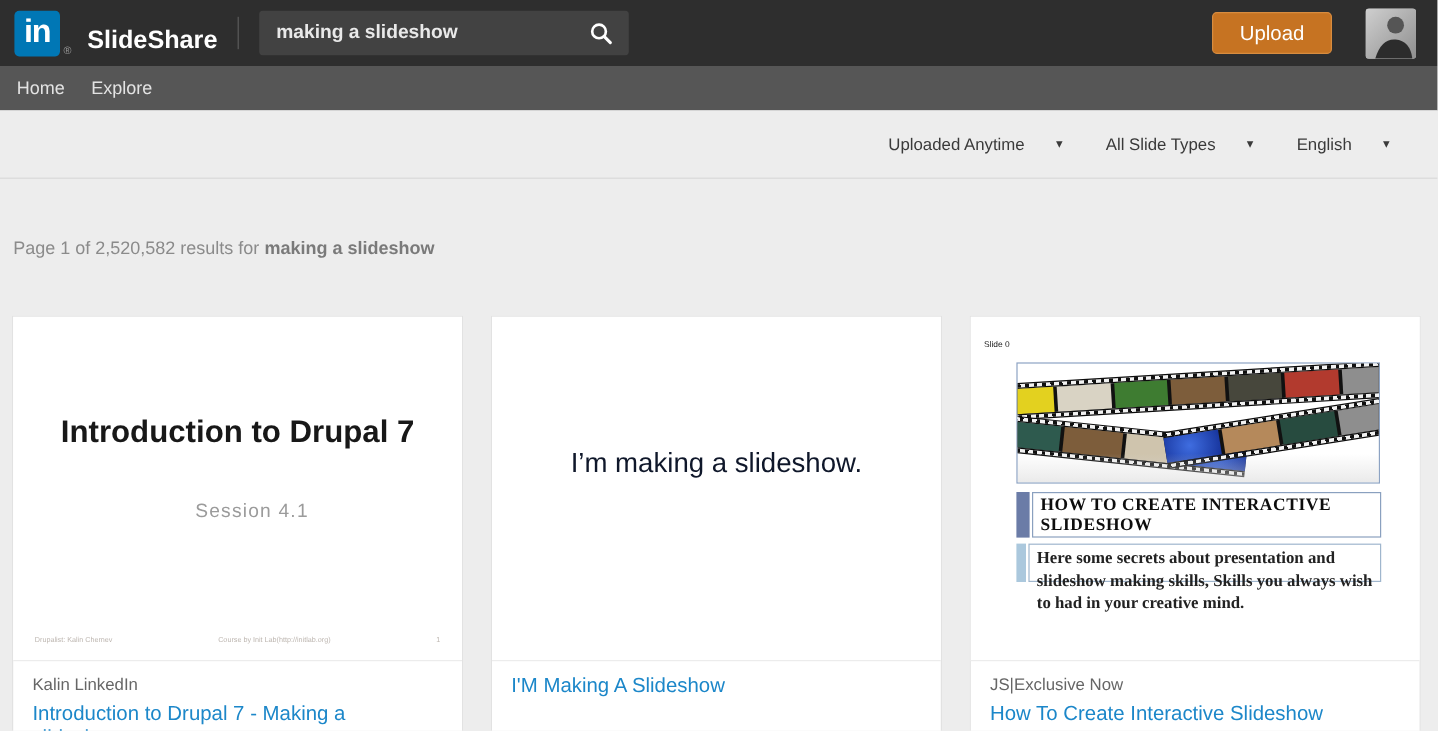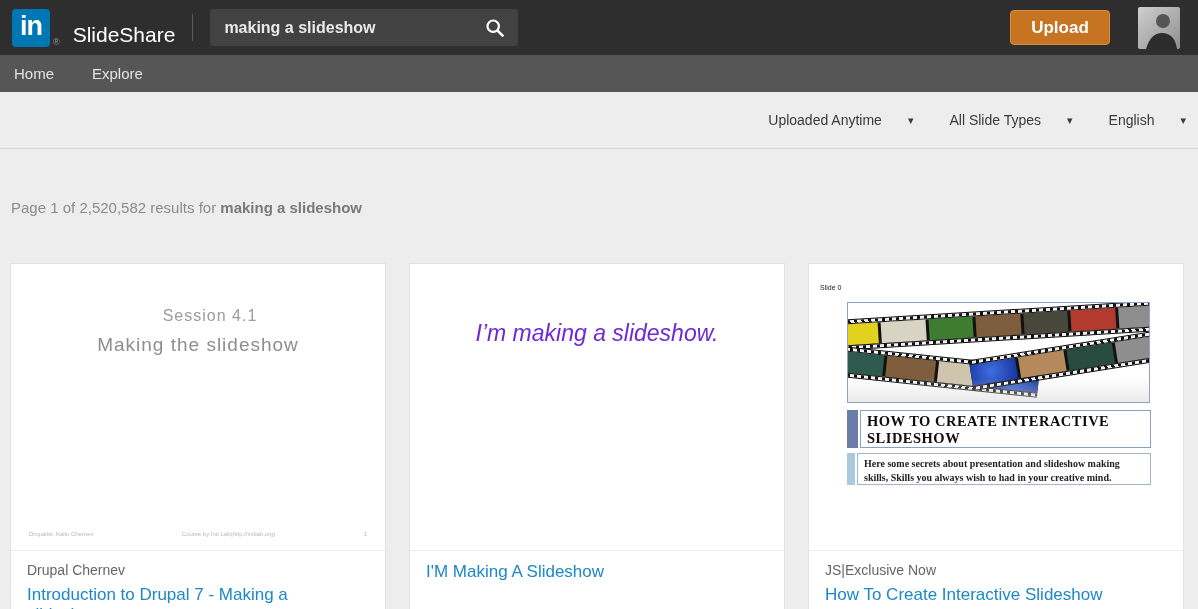--- a/index.html
+++ b/index.html
@@ -1,48 +1,48 @@
 <!DOCTYPE html>
 <html><head>
 <meta charset="utf-8">
 <style>
   * { margin:0; padding:0; box-sizing:border-box; }
   html,body { width:1198px; height:609px; overflow:hidden; background:#ededed;
               font-family:"Liberation Sans", sans-serif; }
 
   
   .topbar { height:55px; background:#2e2e2e; display:flex; align-items:center; padding:0 18px 0 12px; }
-  .brand { display:flex; align-items:flex-end; cursor:pointer; }
+  .brand { display:flex; align-items:center; cursor:pointer; }
   .li-logo { width:38px; height:38px; background:#0077b5; border-radius:4px; color:#fff;
              font-weight:bold; font-size:27px; line-height:34px; text-align:center; letter-spacing:-1px; }
   .reg { color:#9a9a9a; font-size:9px; margin:28px 0 0 3px; }
-  .brand-name { color:#ffffff; font-size:21px; margin:13px 0 0 13px; font-weight:400; }
+  .brand-name { color:#ffffff; font-size:21px; margin:13px 0 0 13px; font-weight:700; }
   .vdiv { width:1px; height:27px; background:#5b5b5b; margin:0 17px; }
   .searchbox { width:308px; height:37px; background:#424242; border-radius:3px; display:flex; align-items:center; }
   .searchbox input { flex:1; min-width:0; background:transparent; border:none; outline:none;
                      color:#e9e9e9; font-size:16px; font-weight:bold; padding-left:14px;
                      font-family:"Liberation Sans", sans-serif; }
   .search-btn { background:none; border:none; padding:0 13px 0 8px; cursor:pointer; display:flex; align-items:center; }
   .spacer { flex:1; }
   .upload-btn { width:100px; height:35px; background:#c67322; border:1px solid #d88c3f; border-radius:4px;
-                color:#fff; font-size:17px; font-weight:bold; cursor:pointer; margin-right:28px;
+                color:#fff; font-size:17px; font-weight:normal; cursor:pointer; margin-right:28px;
                 font-family:"Liberation Sans", sans-serif; }
   .avatar { width:42px; height:42px; border-radius:3px; overflow:hidden; cursor:pointer; background:#a9a9a9; }
 
   
   .navbar { height:37px; background:#565656; display:flex; align-items:center;
             justify-content:space-between; padding:0 20px 0 14px; font-size:15px; }
   .navbar a { color:#e3e3e3; text-decoration:none; cursor:pointer; }
-  .nav-left { display:flex; gap:38px; }
+  .nav-left { display:flex; gap:22px; }
   .nav-right { display:flex; align-items:center; gap:34px; }
   .nav-div { width:1px; height:20px; background:#7d7d7d; }
 
   
   .filterbar { height:57px; background:#ededed; border-bottom:1px solid #d9d9d9; display:flex;
-               align-items:center; justify-content:flex-end; padding-right:12px; gap:36px;
+               align-items:center; justify-content:flex-end; padding-right:40px; gap:36px;
                font-size:14px; color:#3a3a3a; }
   .filter { display:flex; align-items:center; cursor:pointer; }
   .filter .lbl { margin-right:26px; }
   .caret { font-size:11px; color:#3a3a3a; line-height:1; }
 
   
   .results-summary { padding:50px 0 0 11px; height:68px; color:#8b8b8b; font-size:15px; }
   .results-summary b { color:#7a7a7a; }
 
   .cards { margin:46px 10px 0 10px; display:flex; gap:23px; }
@@ -53,21 +53,21 @@
   .title { color:#1c87c9; font-size:17px; text-decoration:none; display:block; }
 
   
   .t1-heading { margin-top:80px; text-align:center; font-size:26px; font-weight:bold; color:#181818; }
   .t1-sub1 { margin-top:43px; text-align:center; font-size:16px; color:#9b9b9b; letter-spacing:1px;padding-left:24px; }
   .t1-sub2 { margin-top:9px; text-align:center; font-size:19px; color:#8e8e8e; letter-spacing:1px; }
   .t1-footer { position:absolute; bottom:13px; left:18px; right:18px; display:flex;
                justify-content:space-between; font-size:6px; color:#bdb6b0; }
 
   
-  .t2-text { margin-top:56px; text-align:center; font-size:23px; color:#6d28d9;font-style:italic; }
+  .t2-text { margin-top:108px; text-align:center; font-size:23px; color:#0f172a; }
 
   
   .slide-label { position:absolute; top:20px; left:11px; font-size:7px; color:#222; }
   .film-image { position:absolute; top:38px; left:38px; width:303px; height:101px;
                 border:1px solid #8da3c3; background:#fff; overflow:hidden; }
   .strip { position:absolute; display:flex; flex-direction:column; }
   .holes { height:5px; border-top:1px solid #0c0c0c; border-bottom:1px solid #0c0c0c;
            background:repeating-linear-gradient(90deg,#101010 0 3px,#f2f2f2 3px 7px); }
   .frames { display:flex; height:21px; background:#111; gap:3px; }
   .frames i { flex:1; }
@@ -82,21 +82,21 @@
   .c-tn{background:#b5895b}.c-dg{background:#274b3f}
 
   .t3-heading-row { position:absolute; top:146px; left:38px; width:304px; height:38px; display:flex; }
   .t3-bar { width:11px; background:#6b7ca7; margin-right:2px; }
   .t3-heading { flex:1; border:1px solid #8aa0bf; background:#fff; font-family:"Liberation Serif", serif;
                 font-weight:bold; font-size:14.5px; line-height:1.2; padding:2px 6px;
                 letter-spacing:0.5px; color:#0d0d0d; }
   .t3-sub-row { position:absolute; top:189px; left:38px; width:304px; height:32px; display:flex; }
   .t3-bar-light { width:8px; background:#abc8dd; margin-right:2px; }
   .t3-subtext { flex:1; border:1px solid #9fb6cd; background:#fff; font-family:"Liberation Serif", serif;
-                font-weight:bold; font-size:10px; line-height:1.35; padding:3px 6px; color:#222; }
+                font-weight:bold; font-size:14px; line-height:1.35; padding:3px 6px; color:#222; }
 </style>
 </head>
 <body>
 
 <header class="topbar">
   <div class="brand">
     <div class="li-logo">in</div>
     <span class="reg">®</span>
     <span class="brand-name">SlideShare</span>
   </div>
@@ -152,30 +152,30 @@
 
 <div class="results-summary">
   <span>Page 1 of 2,520,582 results for</span>
   <b>making a slideshow</b>
 </div>
 
 <main class="cards">
 
   <article class="card">
     <div class="thumb">
+      <div class="t1-heading">Introduction to Drupal 7</div>
       <div class="t1-sub1">Session 4.1</div>
-      <div class="t1-sub2">Making the slideshow</div>
       <div class="t1-footer">
         <span>Drupalist: Kalin Chernev</span>
         <span>Course by Init Lab(http://initlab.org)</span>
         <span>1</span>
       </div>
     </div>
     <div class="meta">
-      <div class="author">Drupal Chernev</div>
+      <div class="author">Kalin LinkedIn</div>
       <a class="title">Introduction to Drupal 7 - Making a slideshow...</a>
     </div>
   </article>
 
   <article class="card">
     <div class="thumb">
       <div class="t2-text">I’m making a slideshow.</div>
     </div>
     <div class="meta">
       <a class="title">I'M Making A Slideshow</a>

